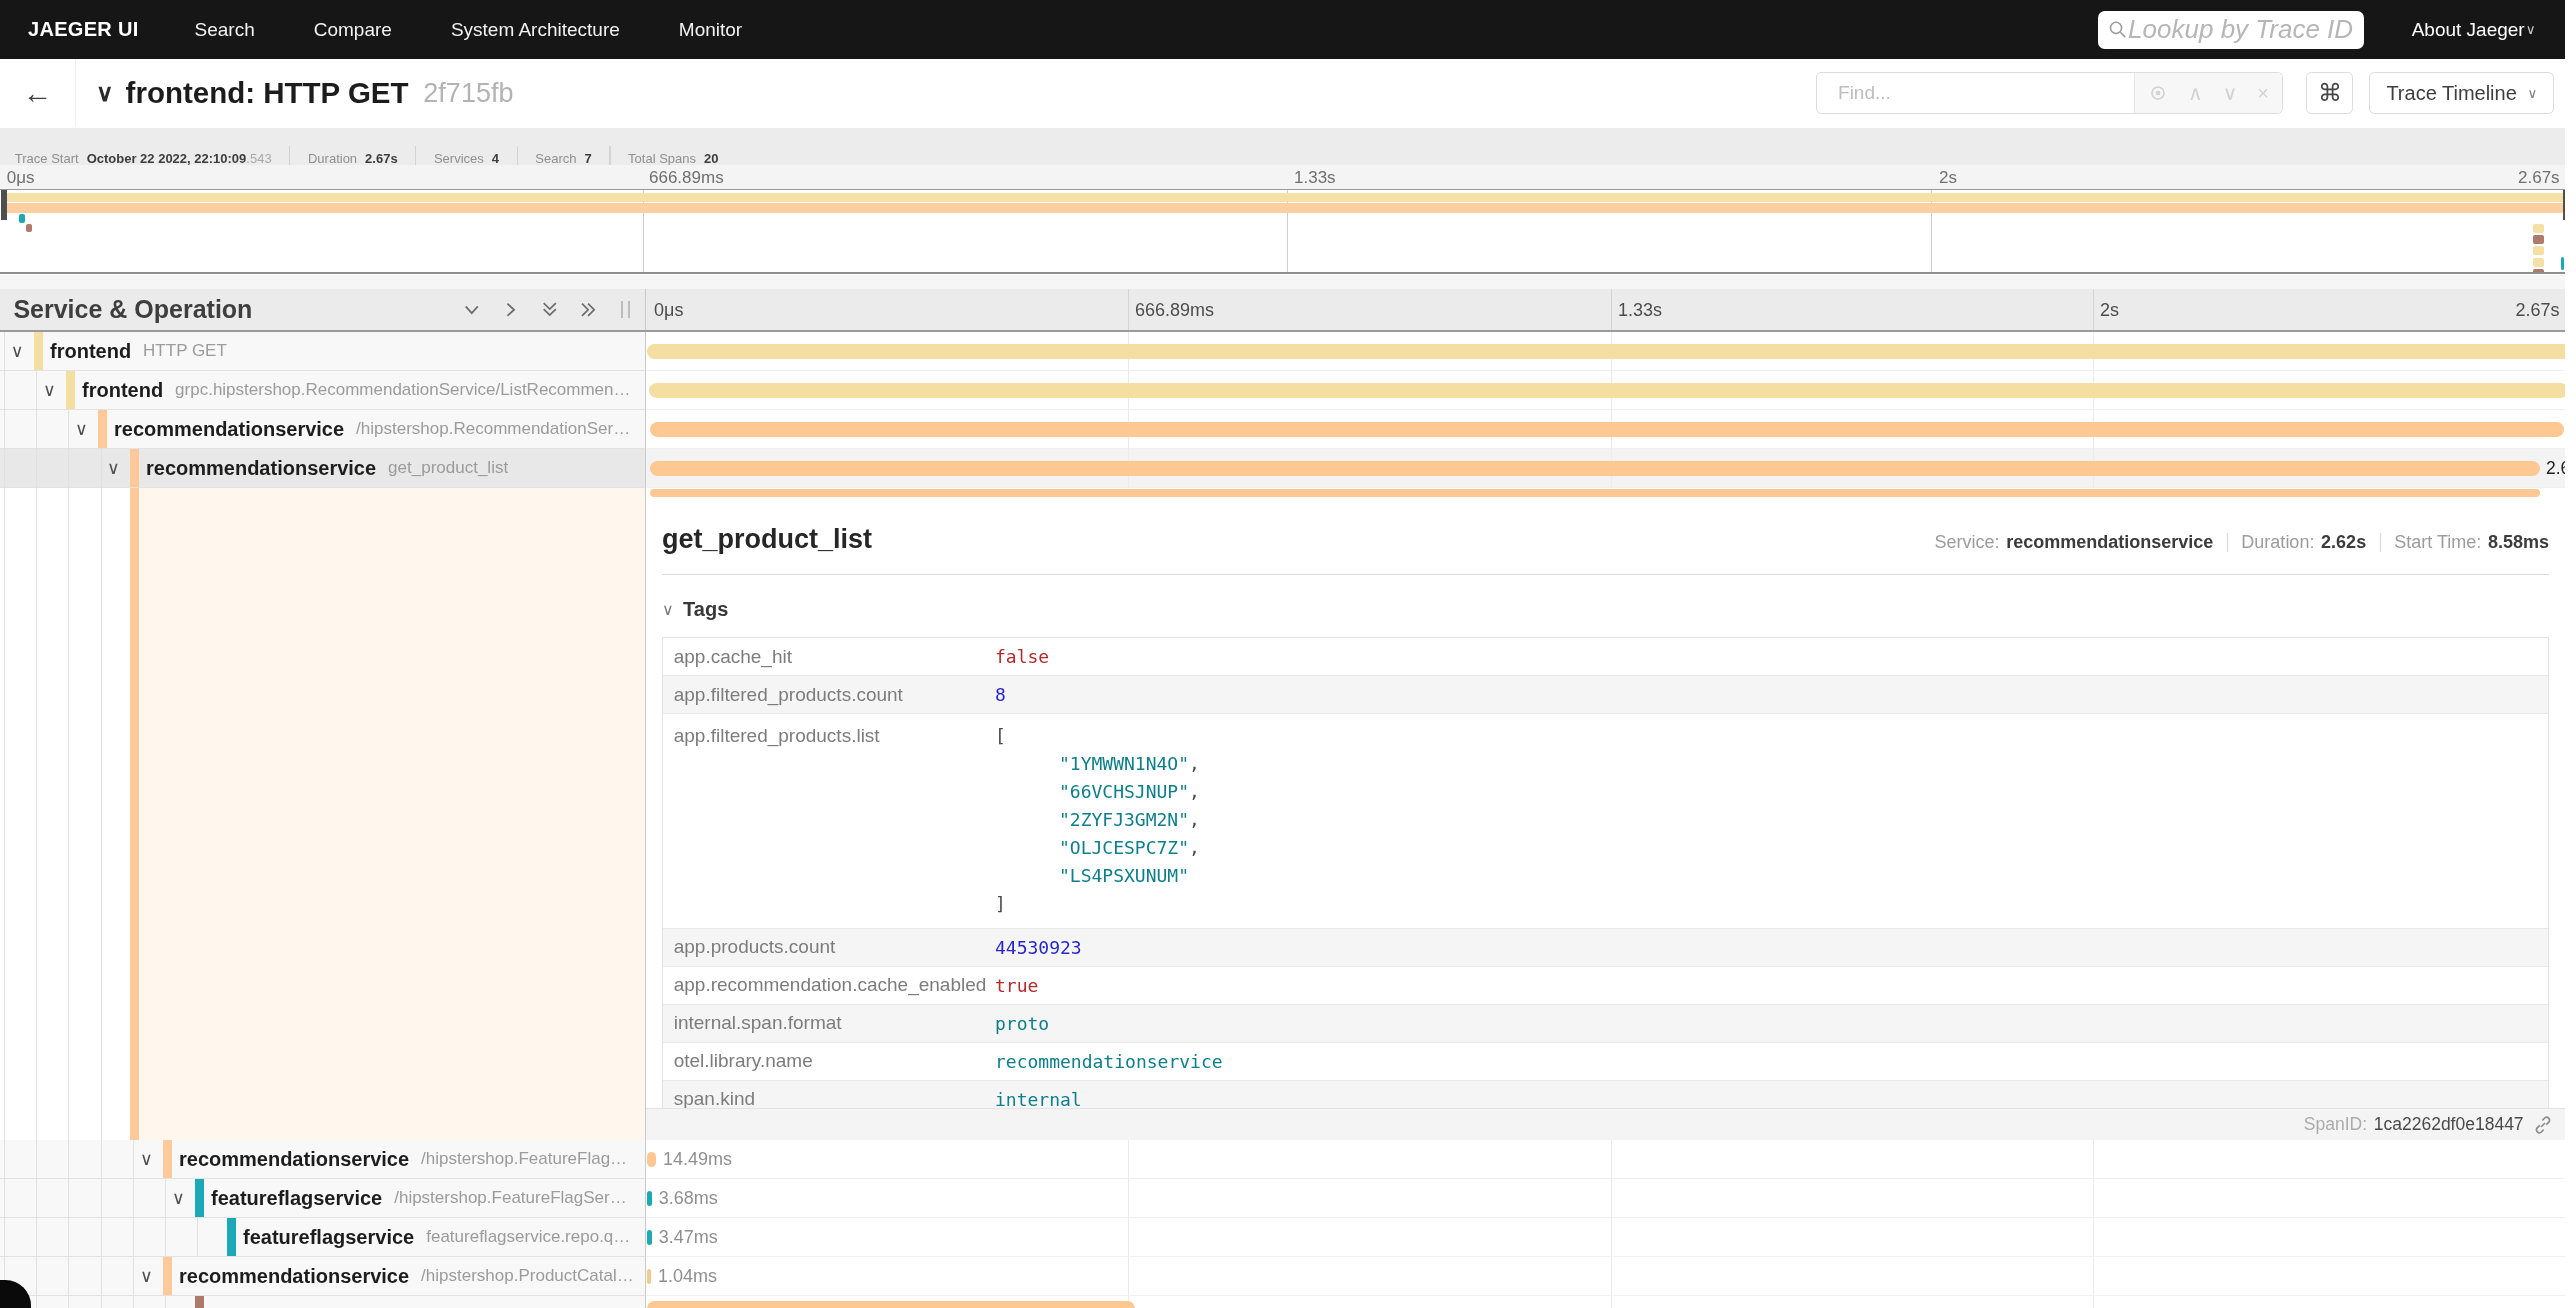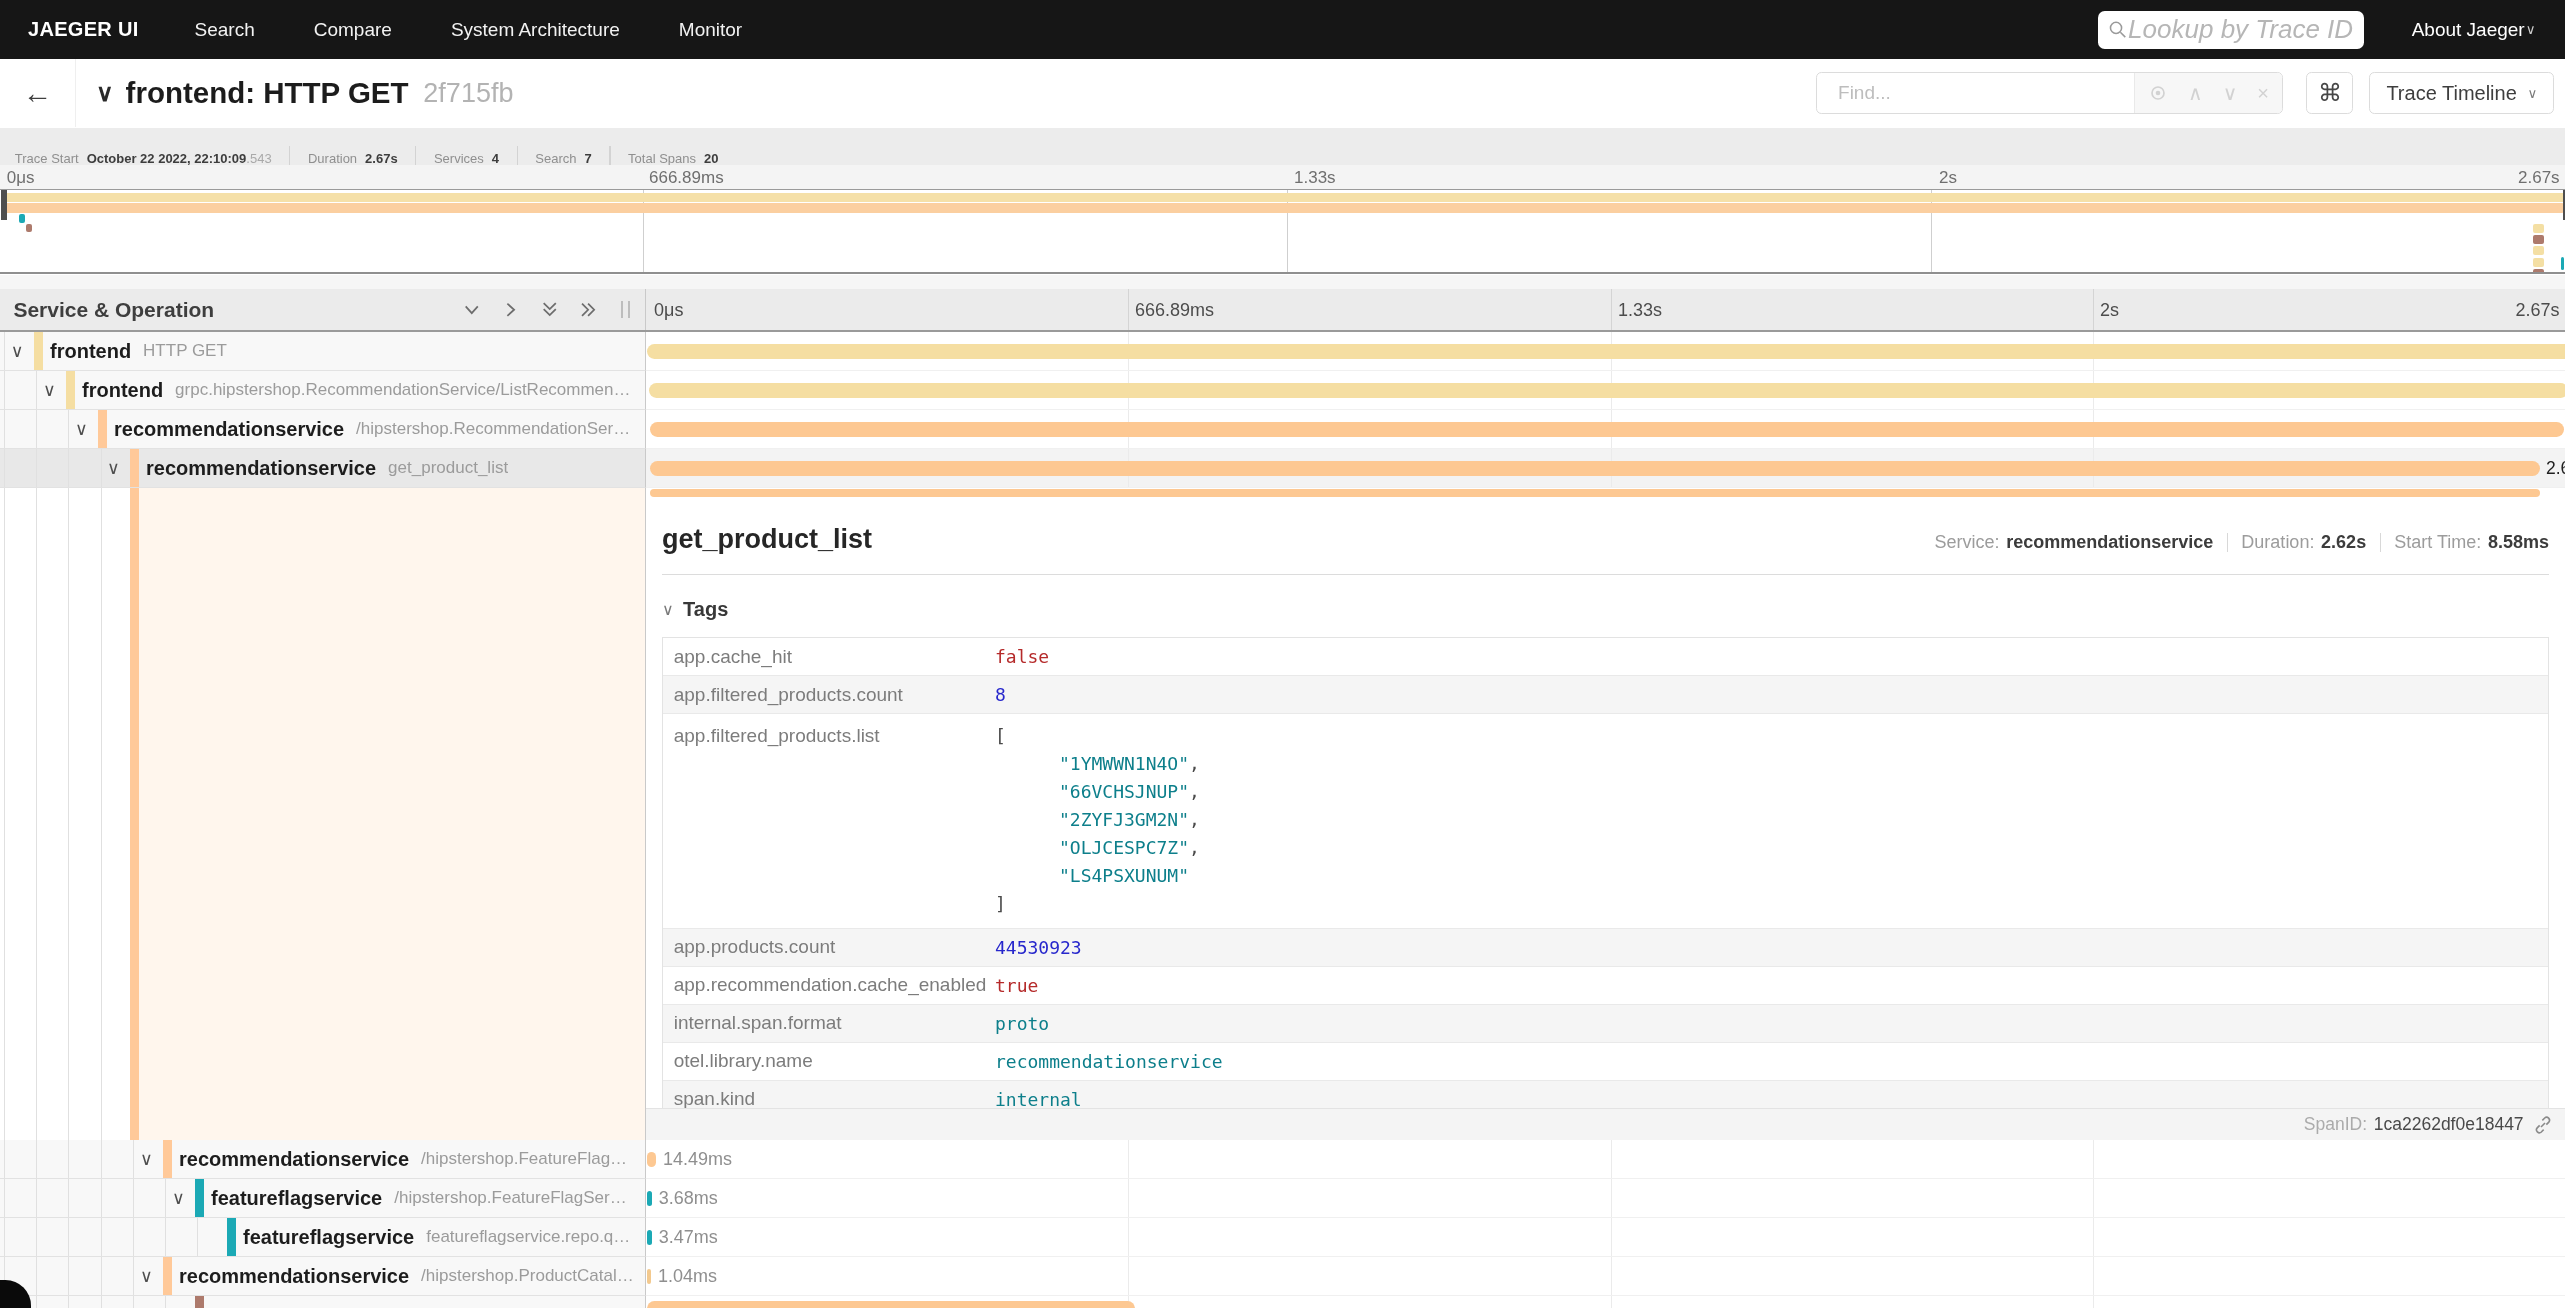--- a/index.html
+++ b/index.html
@@ -44,21 +44,21 @@
   .mm-ruler span { position:absolute; top:2.7px; }
   .mm-canvas { position:absolute; top:189px; left:0; width:2576px; height:85px; background:#fff; border-top:1.3px solid #9a9a9a; border-bottom:2px solid #8f8f8f; overflow:hidden; }
   .mm-grid { position:absolute; top:0; bottom:0; width:1.3px; background:#cfcfcf; }
   .mm-bar { position:absolute; border-radius:2px; }
   .mm-scrub { position:absolute; top:0; height:29.5px; background:#4f4f4f; }
   .mm-gap { position:absolute; top:275px; left:0; right:0; height:14px; background:#f6f6f6; }
 
   
   .grid-header { position:absolute; top:289px; left:0; right:0; height:43px; background:#ebebeb; border-bottom:2px solid #9a9a9a; display:flex; }
   .gh-left { width:646px; position:relative; display:flex; align-items:center; border-right:1.3px solid #c9c9c9; }
-  .gh-title { font-size:21px; font-weight:bold; color:#3e3e3e; margin-left:13.4px; }
+  .gh-title { font-size:25px; font-weight:bold; color:#3e3e3e; margin-left:13.4px; }
   .gh-icons { margin-left:auto; display:flex; align-items:center; gap:17.5px; margin-right:14.8px; }
   .gh-grip { width:9.4px; height:17.5px; border-left:2px solid #bdbdbd; border-right:2px solid #bdbdbd; margin-left:4px; }
   .gh-right { flex:1; position:relative; font-size:18px; color:#4c4c4c; }
   .gh-right span { position:absolute; top:11.4px; }
   .gh-tick { position:absolute; top:0; bottom:0; width:0.7px; background:#d4d4d4; }
 
   
   .rows-top { position:absolute; top:332px; left:0; right:0; }
   .rows-bottom { position:absolute; top:1140px; left:0; right:0; height:168px; overflow:hidden; }
   .span-row { display:flex; height:39px; }

